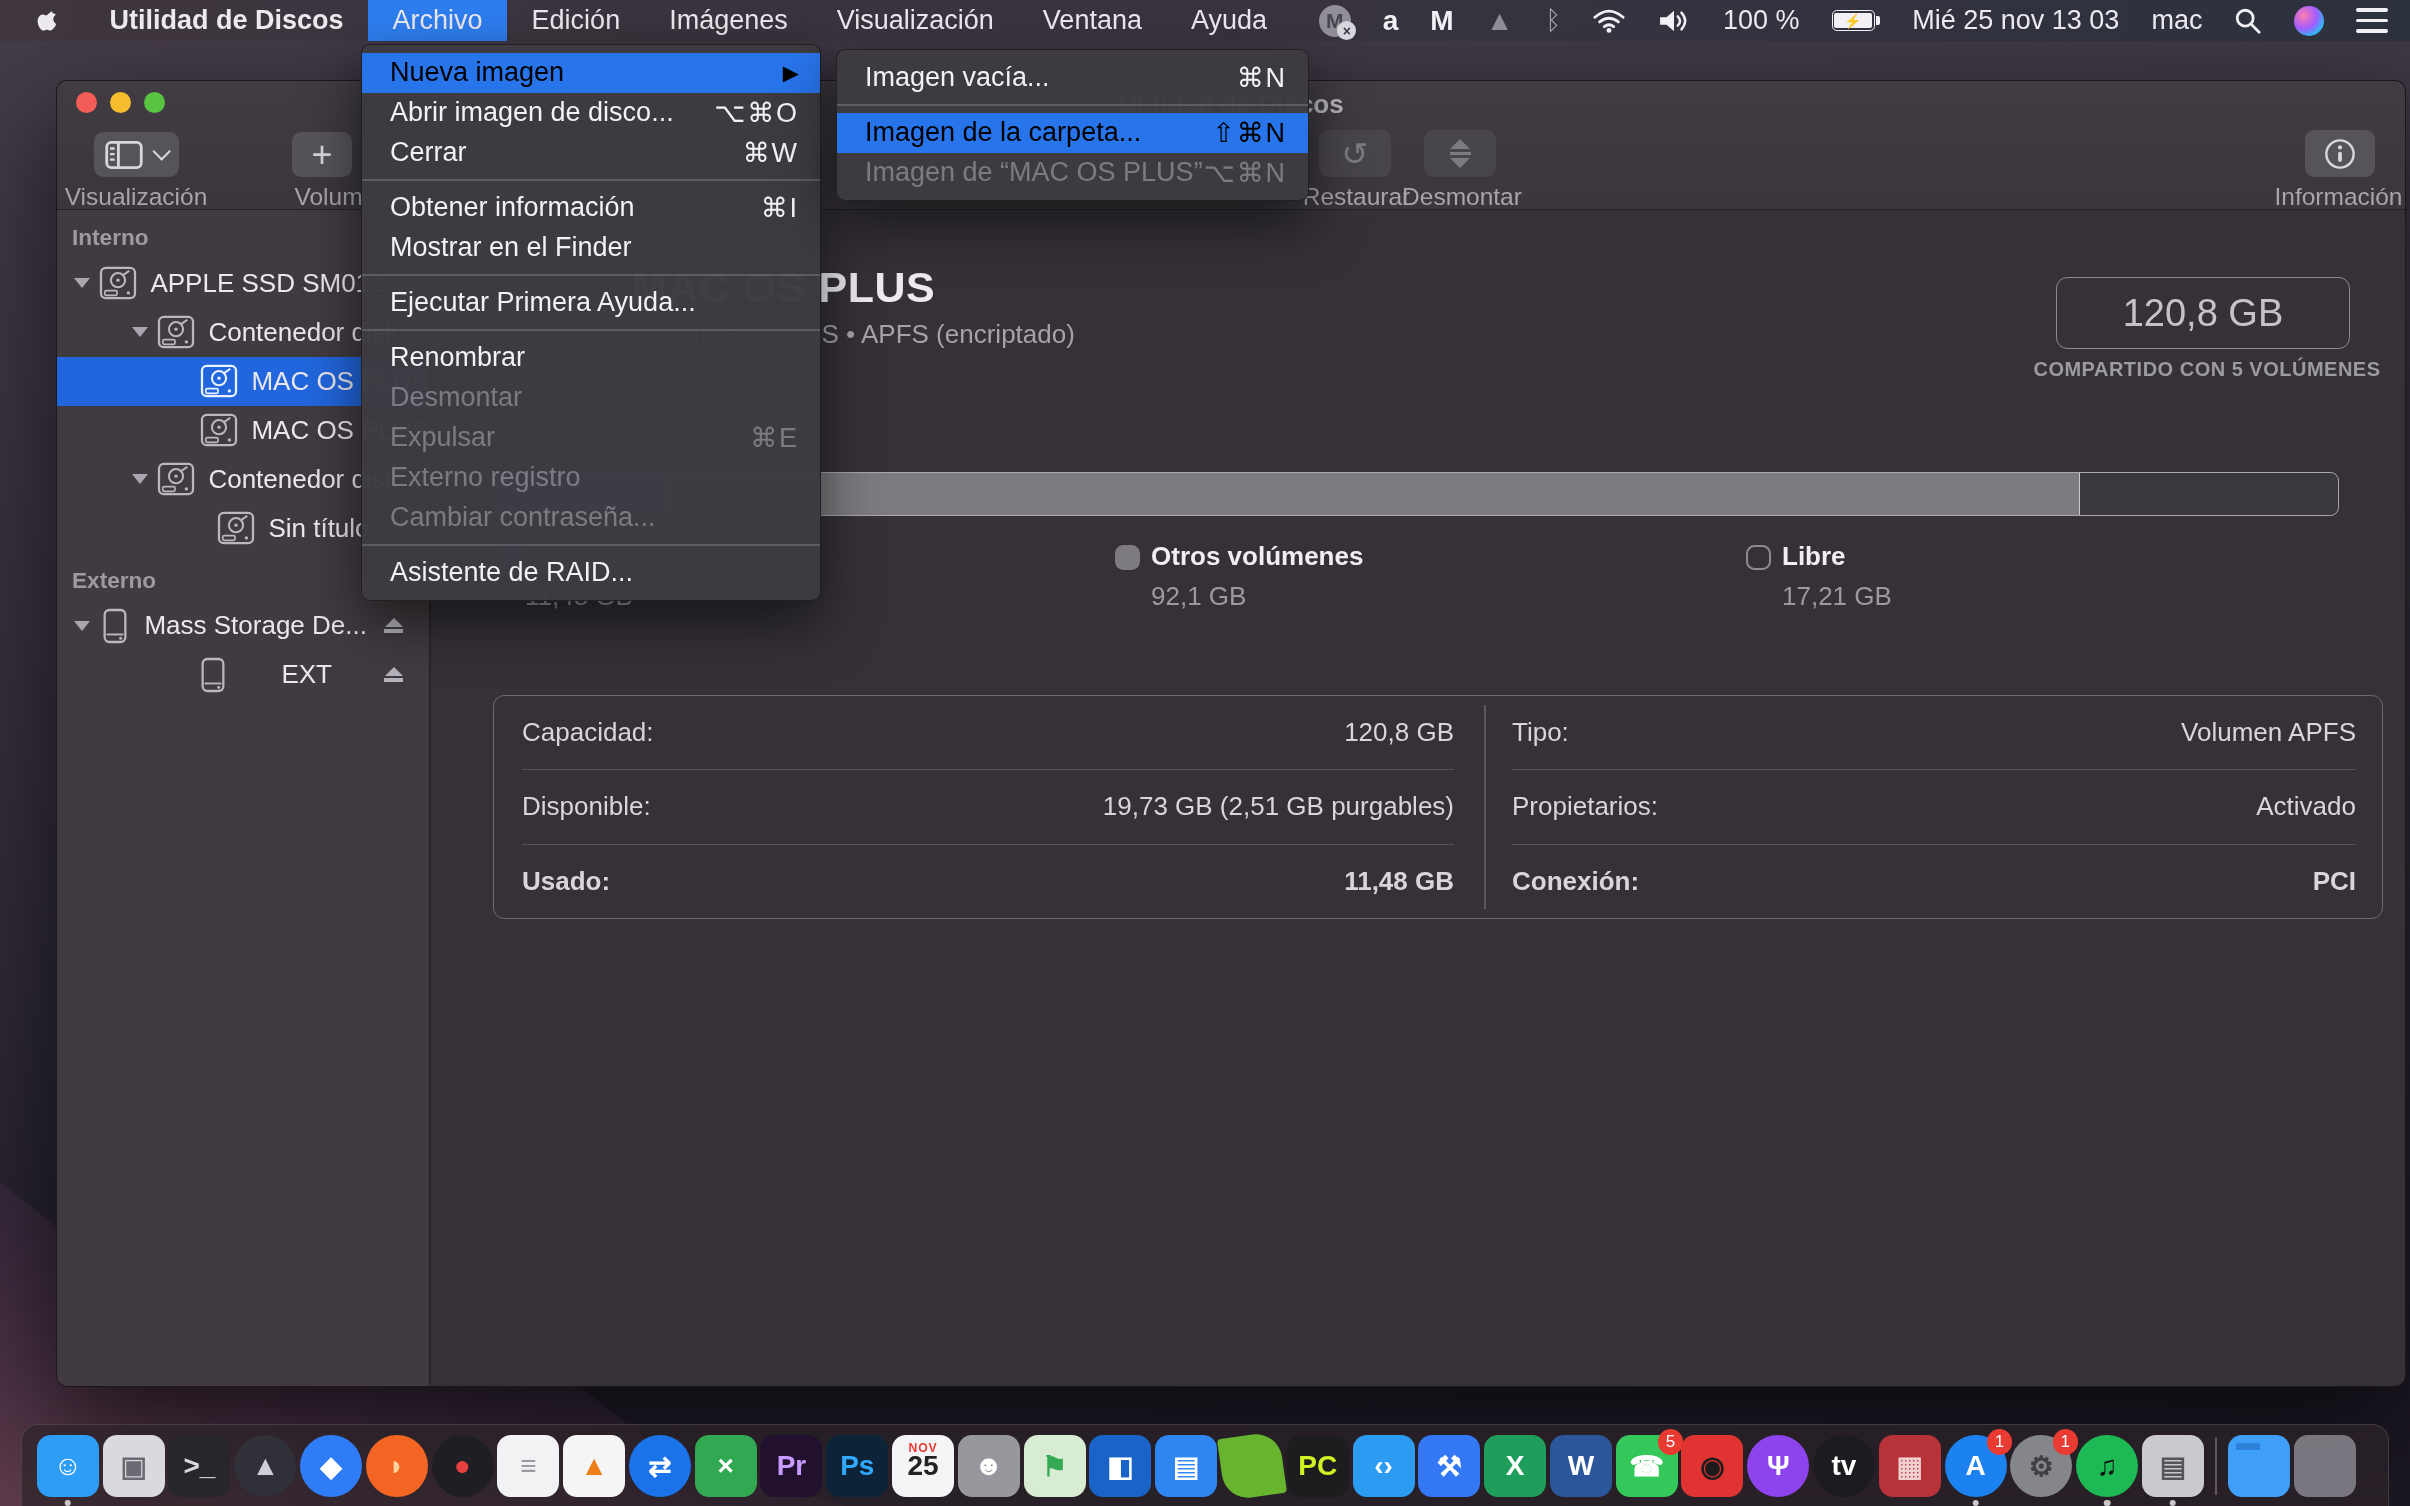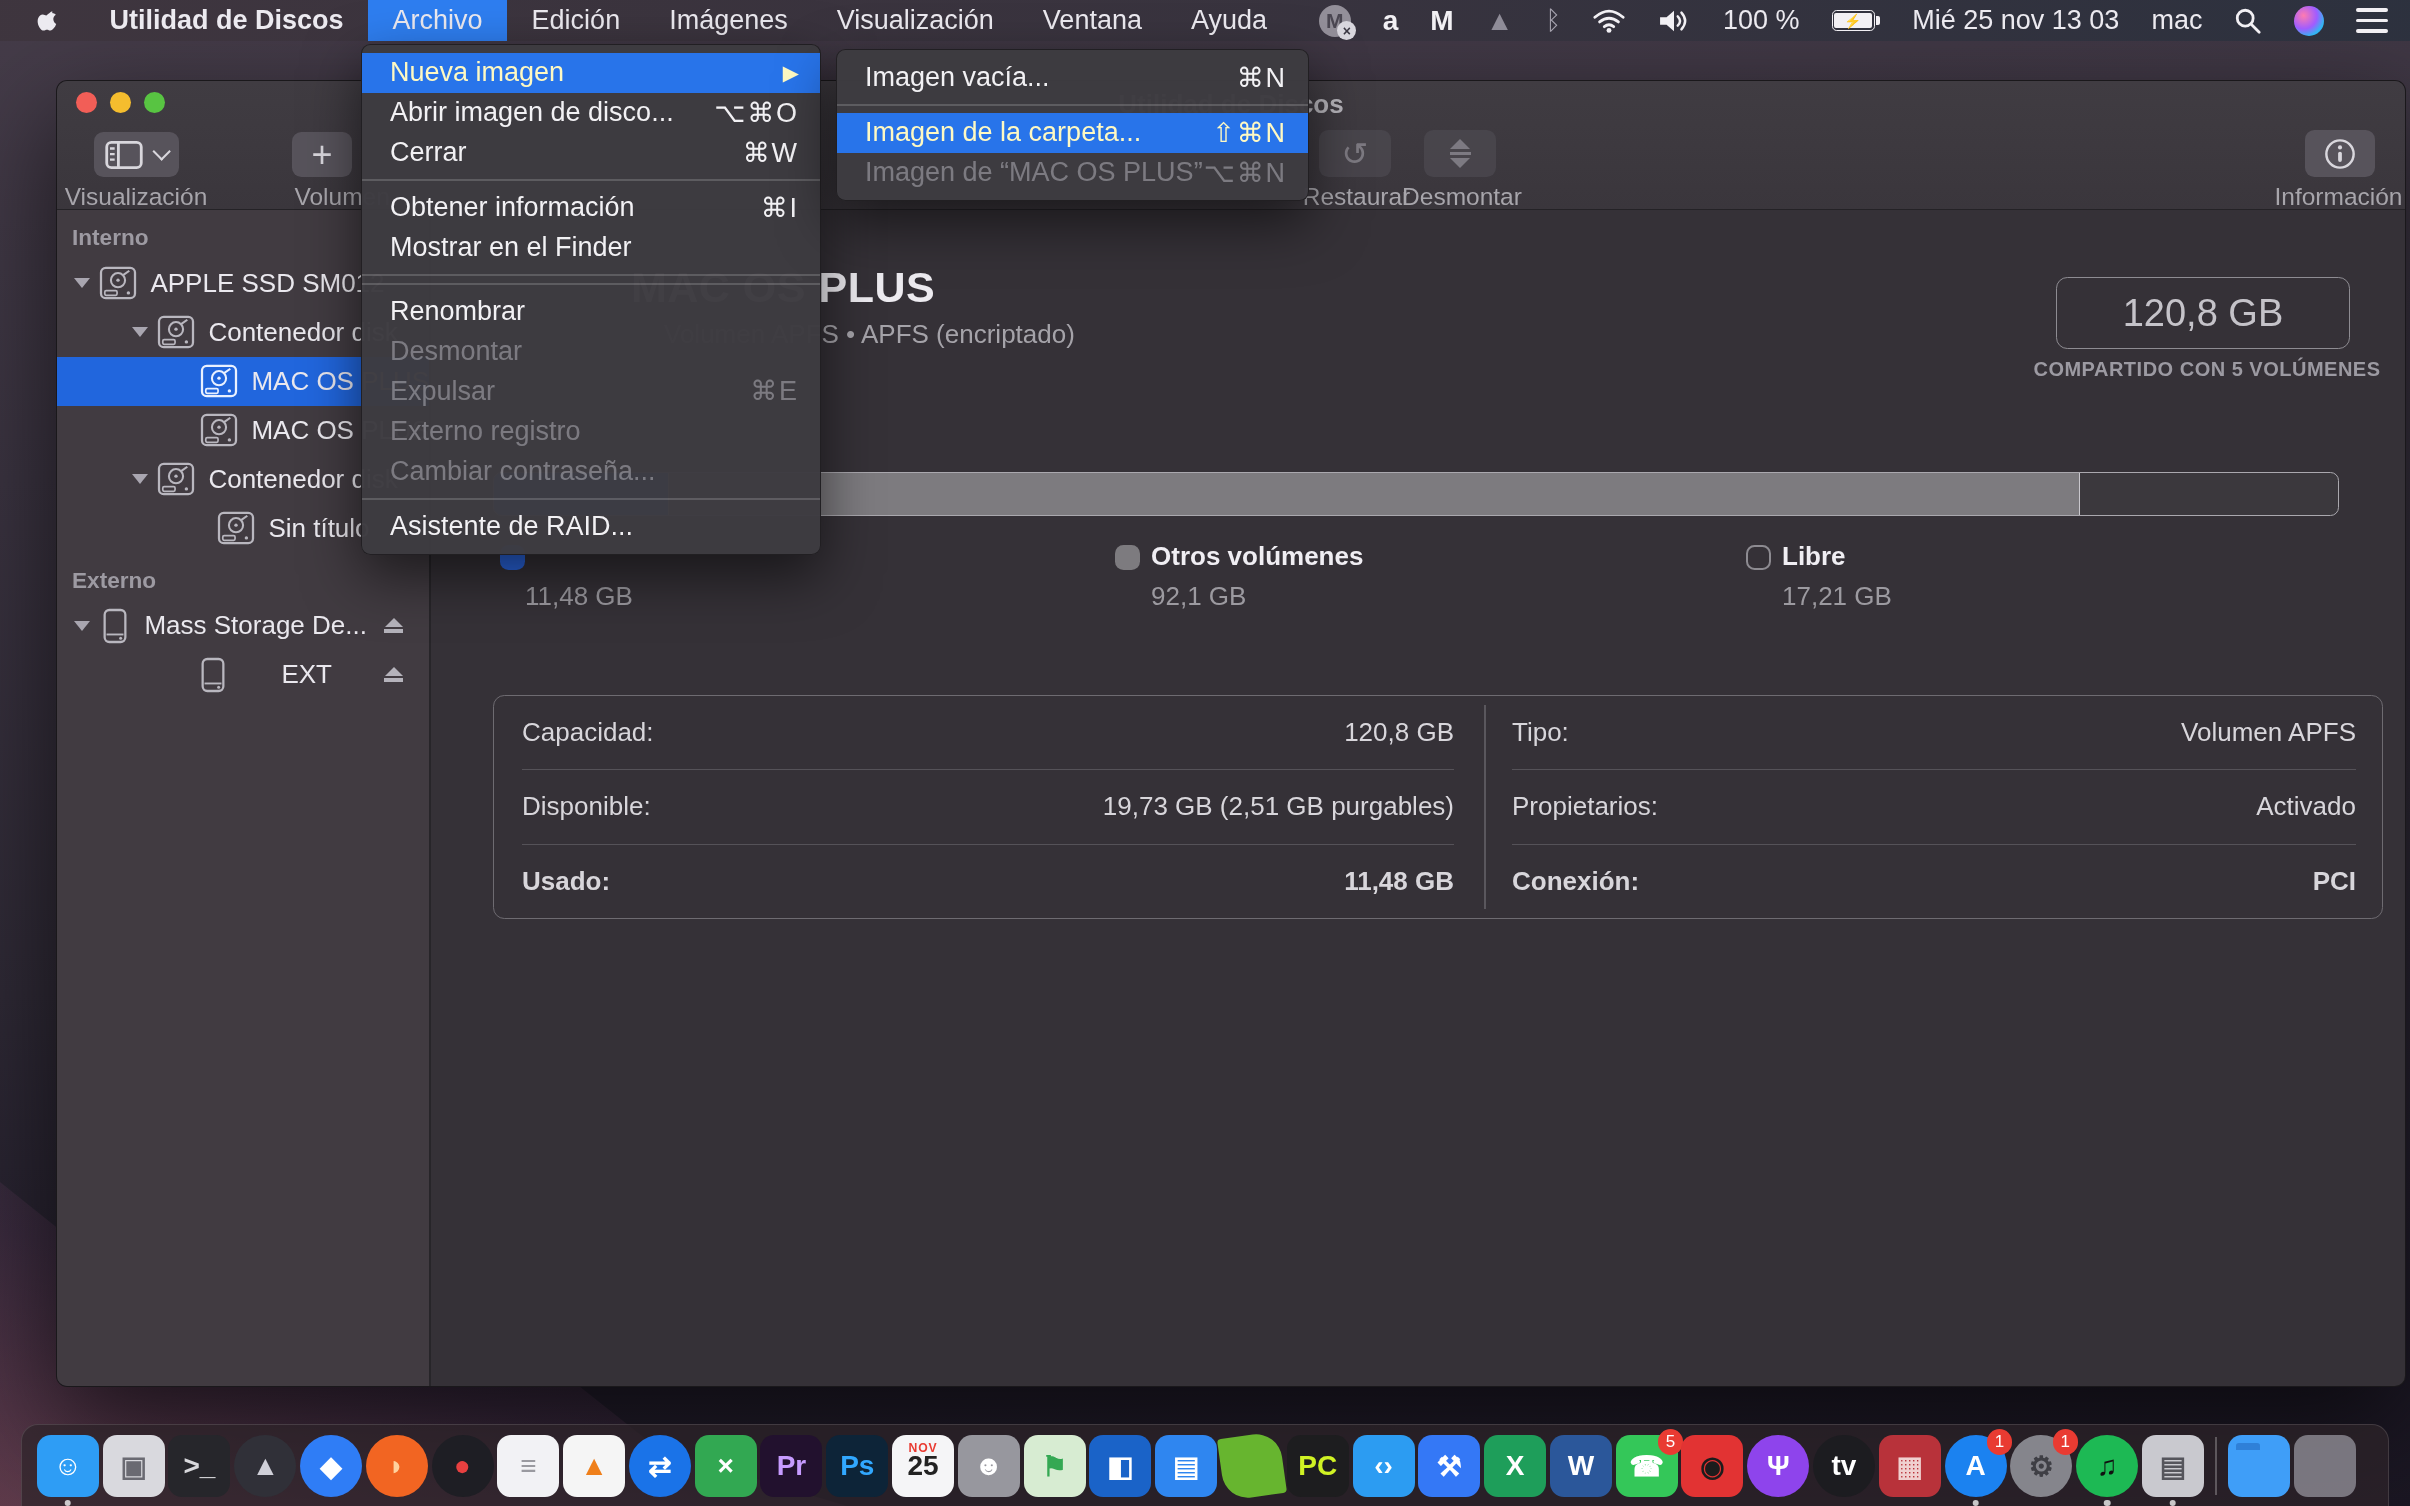--- a/index.html
+++ b/index.html
@@ -35,21 +35,21 @@
   .nc-lines{display:flex;flex-direction:column;gap:6.6px;}
   .nc-lines span{display:block;width:32px;height:3.8px;background:#f2f0f4;border-radius:1.9px;}
   .mtn{color:#8f8c98;font-size:28px;}
   .rune{color:#a7a4b0;font-size:26px;}
   
   .ddmenu{position:absolute;background:rgba(61,59,64,.98);border:0.9px solid rgba(0,0,0,.45);
     border-radius:9.4px;box-shadow:0 21px 56px rgba(0,0,0,.55);padding:7.5px 0;box-sizing:border-box;}
   #menu-archivo{left:361px;top:44px;width:460px;z-index:60;}
   #menu-nueva{left:836px;top:49px;width:473px;z-index:65;}
   .dd-row{height:40px;display:flex;align-items:center;padding:0 21px 0 28px;font-size:27px;color:#f2f1f4;}
-  .dd-row.hl{background:#2874ea;color:#fef9c3;}
+  .dd-row.hl{background:#2874ea;color:#000000;}
   .dd-row.dis{color:rgba(235,235,245,.36);}
   .dd-sep{height:1.9px;background:rgba(255,255,255,.17);margin:6.6px 0;}
   .dd-short{margin-left:auto;letter-spacing:1.9px;}
   .dd-arrow{margin-left:auto;font-size:21px;}
   
   #window{position:absolute;left:56px;top:80px;width:2350px;height:1307px;z-index:10;
     border-radius:11.3px;box-shadow:0 38px 104px rgba(0,0,0,.6);overflow:hidden;
     background:#353137;border:0.9px solid rgba(0,0,0,.5);box-sizing:border-box;}
   #titlebar{position:absolute;left:0;top:0;width:100%;height:129px;
     background:linear-gradient(180deg,#403c42 0%,#3a363c 100%);border-bottom:1.9px solid #242226;box-sizing:border-box;}
@@ -442,20 +442,23 @@
     </div>
     <div class="dd-sep"></div>
     <div class="dd-row">
       <span class="dd-label">Obtener información</span>
       <span class="dd-short">⌘I</span>
     </div>
     <div class="dd-row">
       <span class="dd-label">Mostrar en el Finder</span>
     </div>
     <div class="dd-sep"></div>
+    <div class="dd-row">
+      <span class="dd-label">Ejecutar Primera Ayuda...</span>
+    </div>
     <div class="dd-sep"></div>
     <div class="dd-row">
       <span class="dd-label">Renombrar</span>
     </div>
     <div class="dd-row dis">
       <span class="dd-label">Desmontar</span>
     </div>
     <div class="dd-row dis">
       <span class="dd-label">Expulsar</span>
       <span class="dd-short">⌘E</span>

